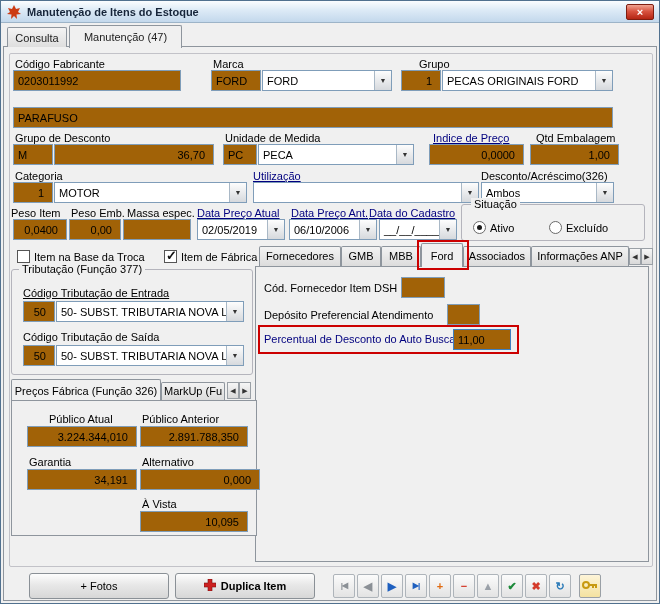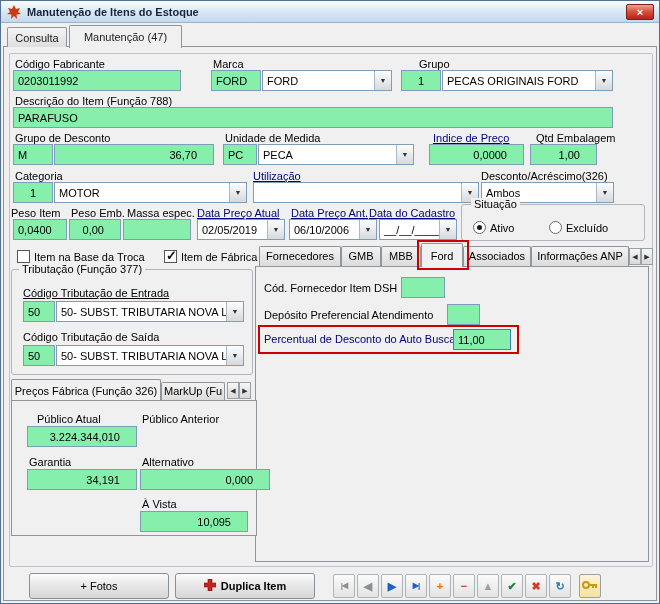--- a/index.html
+++ b/index.html
@@ -23,22 +23,22 @@
   .mtab { position:absolute; top:2px; height:20px; border:1px solid #8e959d; border-bottom:none;
     background:linear-gradient(#f4f4f4,#dedede); border-radius:2px 2px 0 0;
     text-align:center; padding-top:4px; color:#222; }
   .mtab.active { top:0; height:23px; background:#f0f0f0; z-index:4; padding-top:5px; }
 
   .tabpage { position:absolute; top:45px; left:2px; right:2px; bottom:2px;
     border:1px solid #8e959d; background:#f0f0f0; z-index:2; }
   .lbl { position:absolute; white-space:nowrap; color:#000; z-index:5; }
   .lbl.link { color:#00007f; text-decoration:underline; }
   .lbl.navy { color:#00007f; }
-  .fld { position:absolute; background:#86efac; border:1px solid #7f9db9; height:21px;
-    padding:2px 16px 0 4px; line-height:16px; white-space:nowrap; overflow:hidden; z-index:5; }
+  .fld { position:absolute; background:#a16207; border:1px solid #7f9db9; height:21px;
+    padding:2px 8px 0 4px; line-height:16px; white-space:nowrap; overflow:hidden; z-index:5; }
   .fld.num { text-align:right; }
   .combo { position:absolute; background:#fff; border:1px solid #7f9db9; height:21px;
     padding:2px 20px 0 4px; line-height:16px; white-space:nowrap; overflow:hidden; z-index:5; }
   .combo .dd { position:absolute; right:0; top:0; bottom:0; width:17px;
     background:linear-gradient(#fdfdfd,#d6d9dd); border-left:1px solid #a9b8c6;
     text-align:center; font-size:7px; line-height:19px; color:#333; }
 
   .groupbox { position:absolute; border:1px solid #b4b4bc; border-radius:3px; z-index:4; }
   .legend { position:absolute; background:#f0f0f0; padding:0 3px; white-space:nowrap; z-index:6; }
 
@@ -123,39 +123,38 @@
     <span class="dd">▼</span>
   </div>
 
   <div class="lbl" style="left:418px; top:57px;">Grupo</div>
   <div class="fld num" style="left:400px; top:69px; width:40px;">1</div>
   <div class="combo" style="left:441px; top:69px; width:171px;">
     <span>PECAS ORIGINAIS FORD</span>
     <span class="dd">▼</span>
   </div>
 
-  <div class="lbl" style="left:14px; top:94px;">Descrição do Item (Função 788)</div>
   <div class="fld" style="left:12px; top:106px; width:600px;">PARAFUSO</div>
 
   <div class="lbl" style="left:14px; top:131px;">Grupo de Desconto</div>
   <div class="fld" style="left:12px; top:143px; width:40px;">M</div>
   <div class="fld num" style="left:53px; top:143px; width:160px;">36,70</div>
 
   <div class="lbl" style="left:224px; top:131px;">Unidade de Medida</div>
   <div class="fld" style="left:222px; top:143px; width:34px;">PC</div>
   <div class="combo" style="left:257px; top:143px; width:156px;">
     <span>PECA</span>
     <span class="dd">▼</span>
   </div>
 
   <div class="lbl link" style="left:432px; top:131px;">Indice de Preço</div>
   <div class="fld num" style="left:428px; top:143px; width:95px;">0,0000</div>
 
   <div class="lbl" style="left:535px; top:131px;">Qtd Embalagem</div>
-  <div class="fld num" style="left:529px; top:143px; width:67px;">1,00</div>
+  <div class="fld num" style="left:529px; top:143px; width:89px;">1,00</div>
 
   <div class="lbl" style="left:14px; top:169px;">Categoria</div>
   <div class="fld num" style="left:12px; top:181px; width:40px;">1</div>
   <div class="combo" style="left:53px; top:181px; width:193px;">
     <span>MOTOR</span>
     <span class="dd">▼</span>
   </div>
 
   <div class="lbl link" style="left:252px; top:169px;">Utilização</div>
   <div class="combo" style="left:252px; top:181px; width:226px;">
@@ -250,28 +249,29 @@
   </div>
 
   <div class="ptab active" style="left:10px; width:150px;">Preços Fábrica (Função 326)</div>
   <div class="ptab" style="left:160px; width:64px;">MarkUp (Fu</div>
   <div class="scrollarrows" style="left:226px; top:381px;">
     <div class="sarrow">◀</div>
     <div class="sarrow">▶</div>
   </div>
   <div class="ppanel"></div>
 
-  <div class="lbl" style="left:28px; top:412px;padding-left:8px;">Público Atual</div>
+  <div class="lbl" style="left:40px; top:412px;padding-left:8px;">Público Atual</div>
   <div class="fld num" style="left:26px; top:425px; width:110px;">3.224.344,010</div>
   <div class="lbl" style="left:141px; top:412px;">Público Anterior</div>
+  <div class="fld num" style="left:139px; top:425px; width:108px;">2.891.788,350</div>
 
   <div class="lbl" style="left:28px; top:455px;">Garantia</div>
   <div class="fld num" style="left:26px; top:468px; width:110px;">34,191</div>
   <div class="lbl" style="left:141px; top:455px;">Alternativo</div>
-  <div class="fld num" style="left:139px; top:468px; width:130px;">0,000</div>
+  <div class="fld num" style="left:139px; top:468px; width:120px;">0,000</div>
 
   <div class="lbl" style="left:141px; top:497px;">À Vista</div>
   <div class="fld num" style="left:139px; top:510px; width:108px;">10,095</div>
 
   <div class="btn" style="left:174px; top:572px; width:140px; font-weight:bold;">
     <span class="cross-icon">
       <svg width="12" height="12">
           <path d="M4 0h4v4h4v4H8v4H4V8H0V4h4z" fill="#cc2020" stroke="#7e1010" stroke-width="0.6"></path>
         </svg>
     </span><span>Duplica Item</span>

